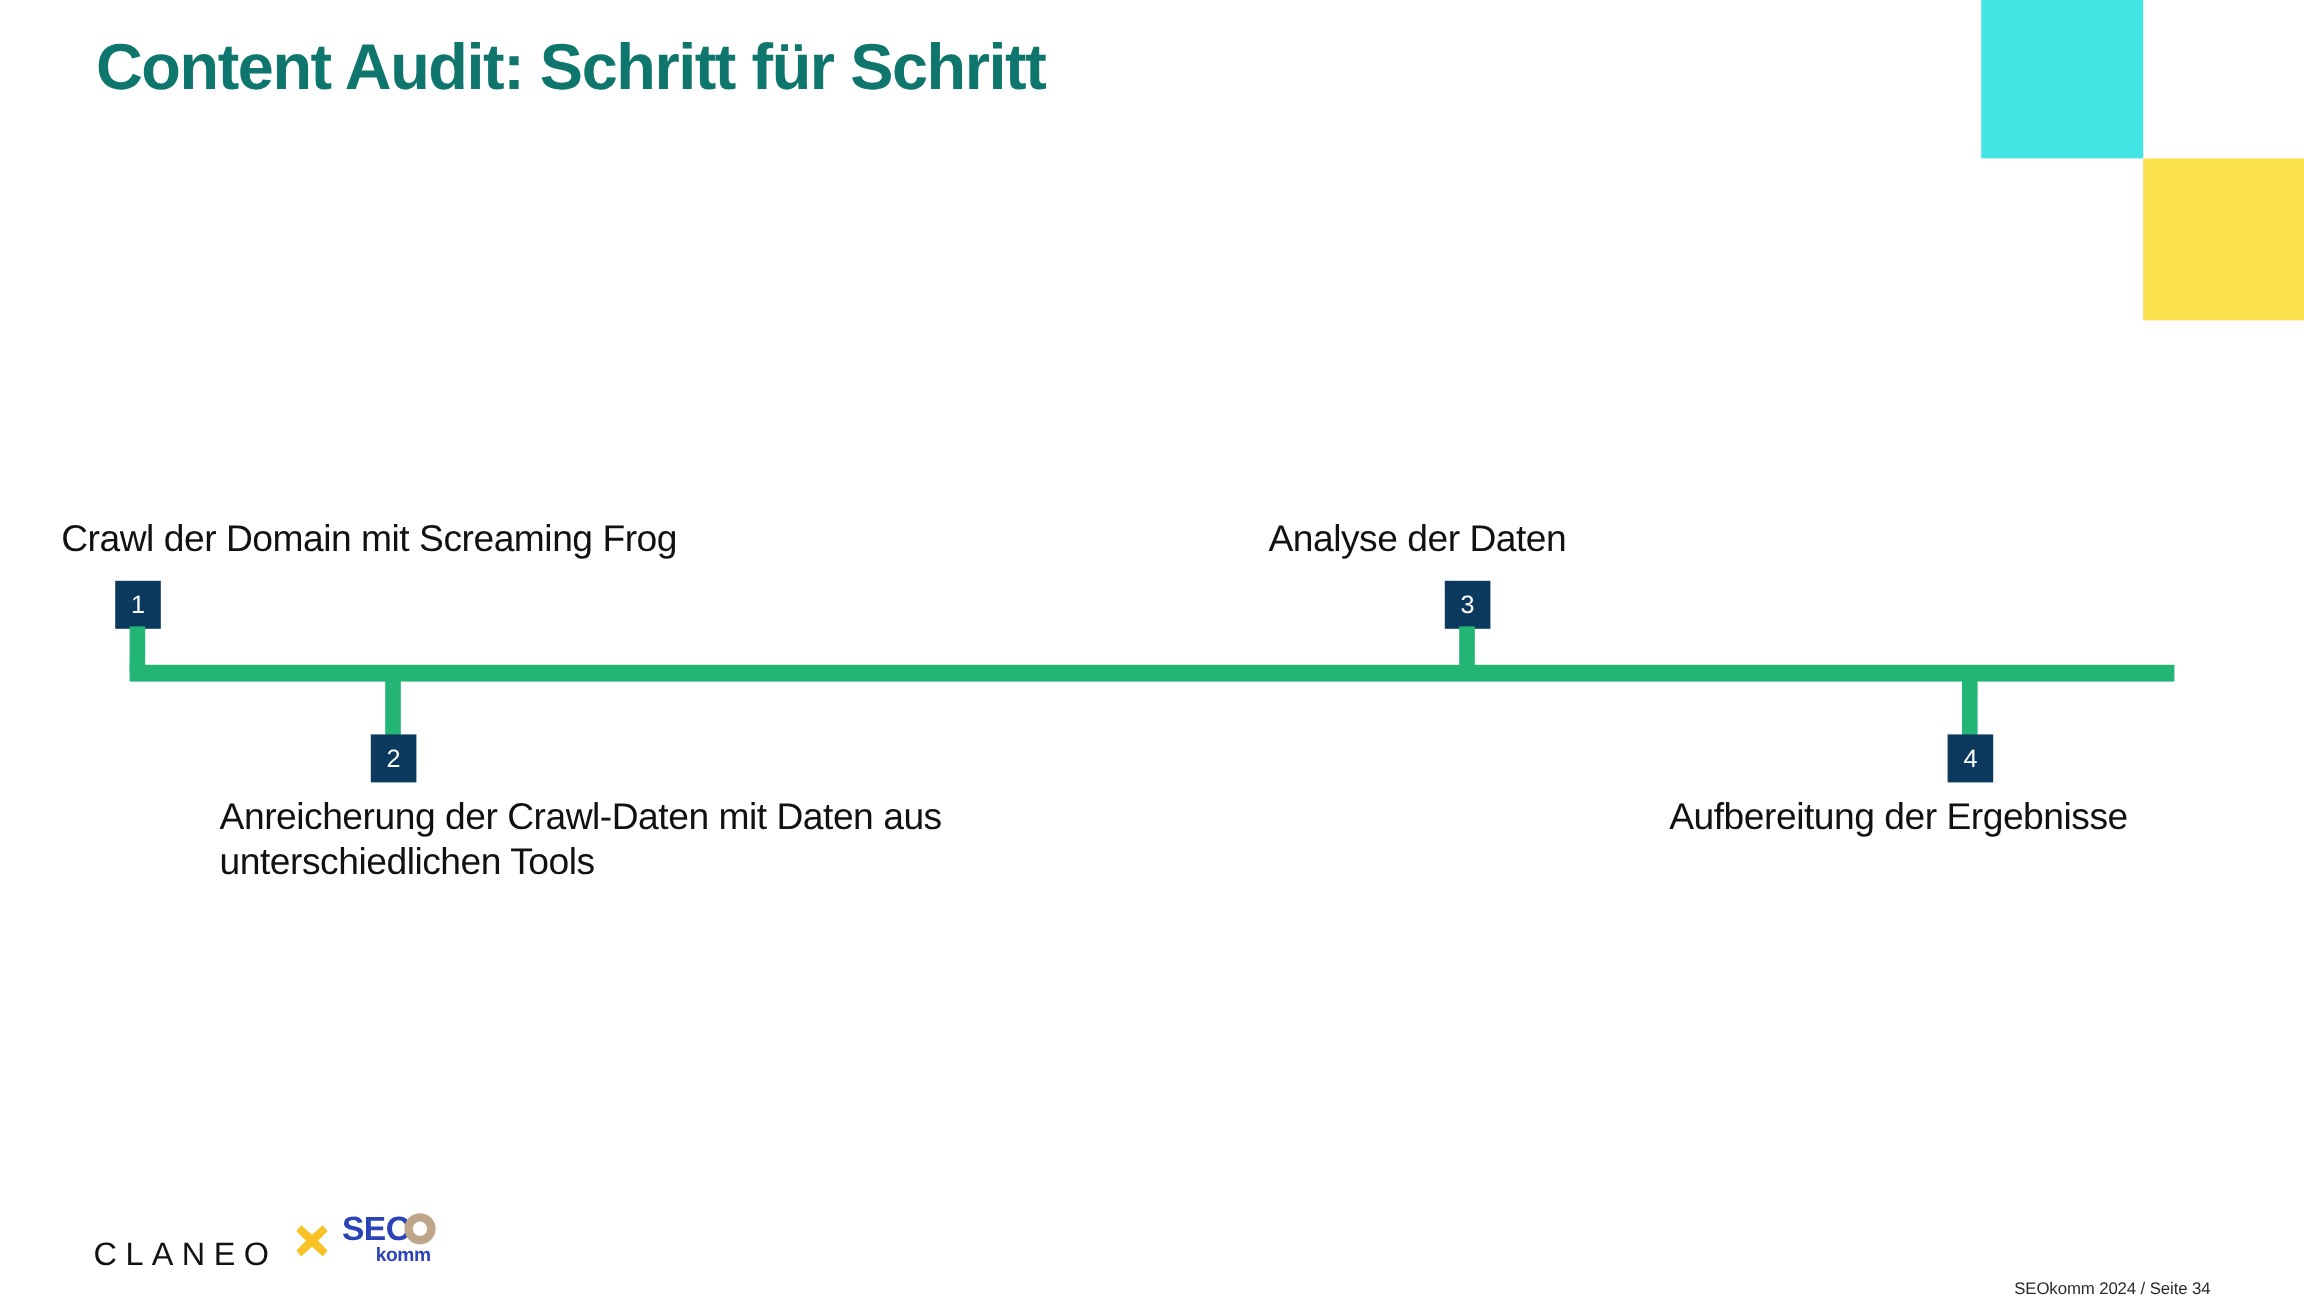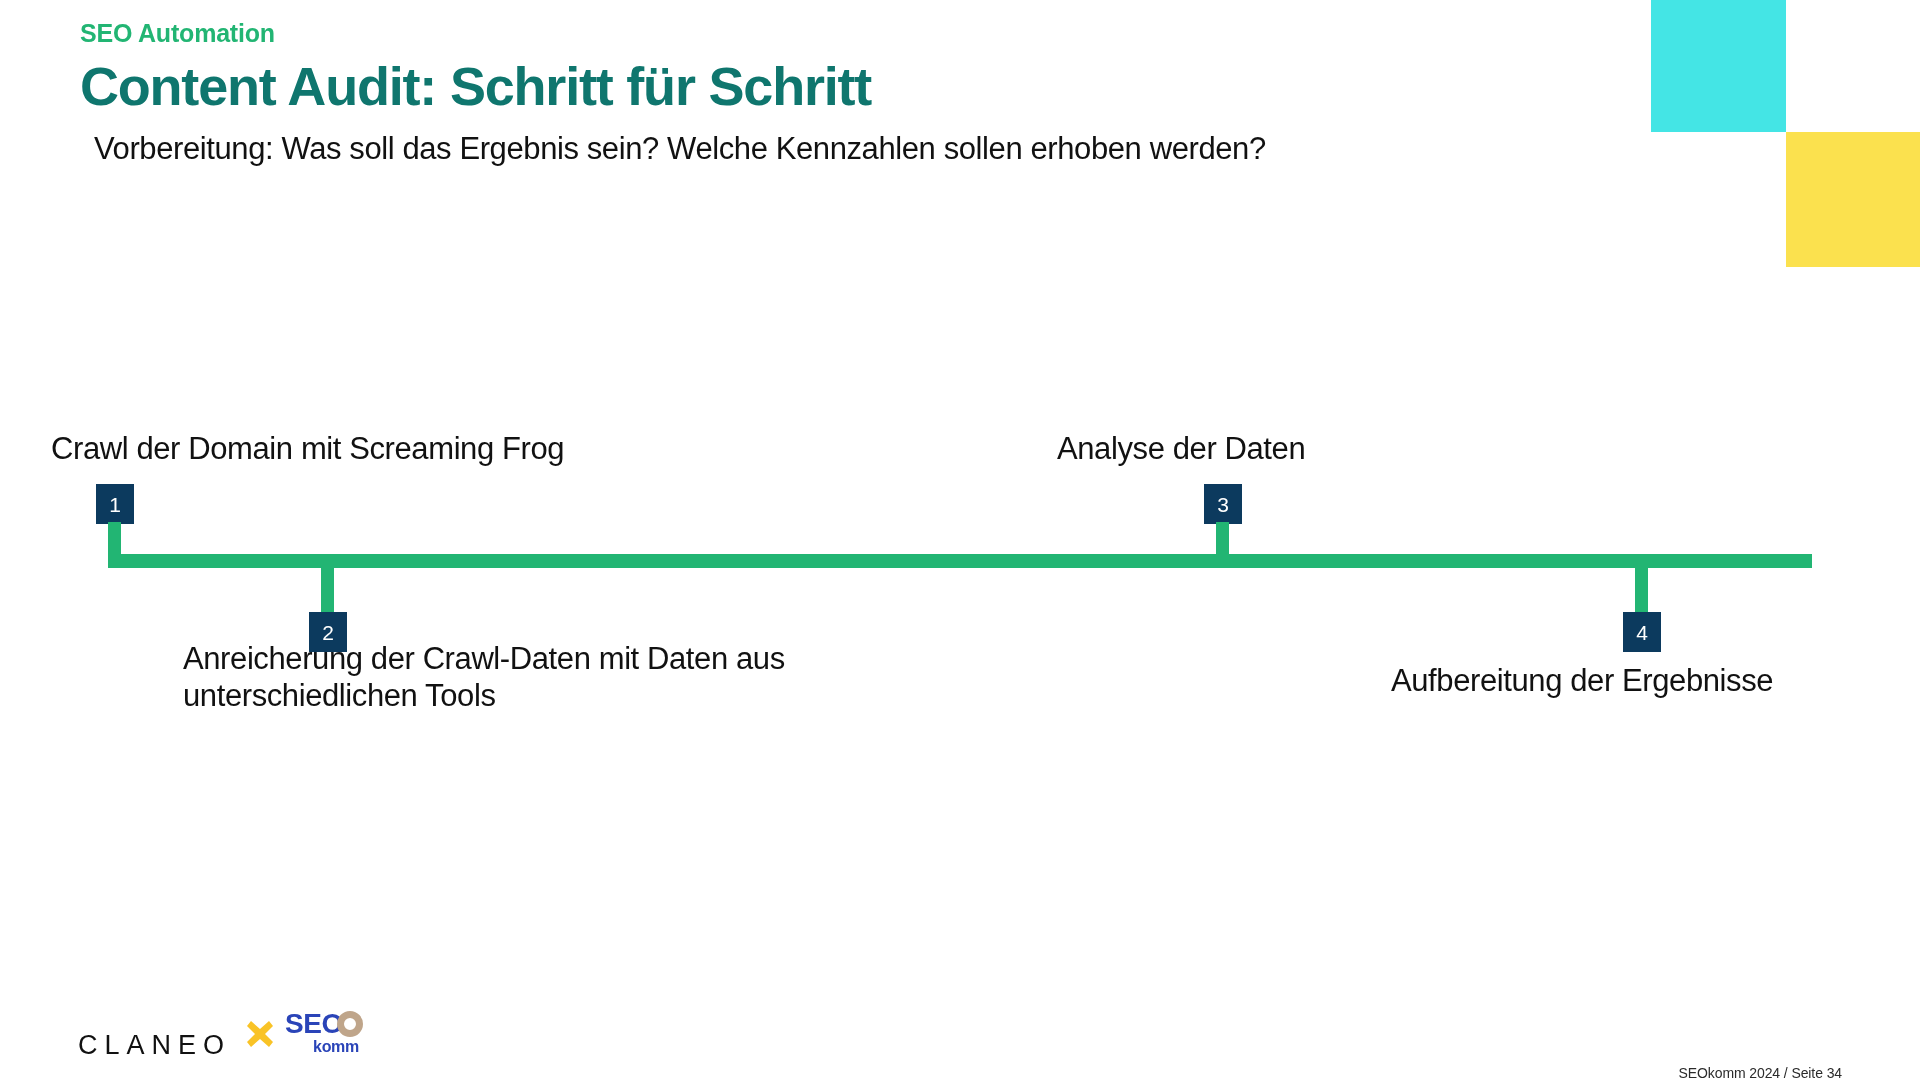--- a/index.html
+++ b/index.html
@@ -125,21 +125,21 @@
   .node-label.nowrap { white-space: nowrap; }
 
   
   .node-1 .node-stem { left: 108px; top: 522px; height: 38px; }
   .node-1 .node-badge { left: 96px; top: 484px; }
   .node-1 .node-label { left: 51px; top: 430px; }
 
   
   .node-2 .node-stem { left: 321px; top: 562px; height: 52px; }
   .node-2 .node-badge { left: 309px; top: 612px; }
-  .node-2 .node-label { left: 183px; top: 640px; width: 820px; }
+  .node-2 .node-label { left: 183px; top: 662px; width: 820px; }
 
   
   .node-3 .node-stem { left: 1216px; top: 522px; height: 38px; }
   .node-3 .node-badge { left: 1204px; top: 484px; }
   .node-3 .node-label { left: 1057px; top: 430px; }
 
   
   .node-4 .node-stem { left: 1635px; top: 562px; height: 52px; }
   .node-4 .node-badge { left: 1623px; top: 612px; }
   .node-4 .node-label { left: 1391px; top: 662px; }
@@ -215,23 +215,21 @@
     margin-top: 44px;
   }
 </style>
 </head>
 <body>
 
 <div class="deco-cyan"></div>
 <div class="deco-yellow"></div>
 
 <div class="header">
-  <p class="eyebrow">SEO Automation</p>
   <h1 class="slide-title">Content Audit: Schritt für Schritt</h1>
-  <p class="slide-subtitle">Vorbereitung: Was soll das Ergebnis sein? Welche Kennzahlen sollen erhoben werden?</p>
 </div>
 
 <div class="timeline">
 
   <div class="timeline-axis"></div>
 
   <div class="node node-1">
     <div class="node-label nowrap">Crawl der Domain mit Screaming Frog</div>
     <div class="node-badge">1</div>
     <div class="node-stem"></div>

